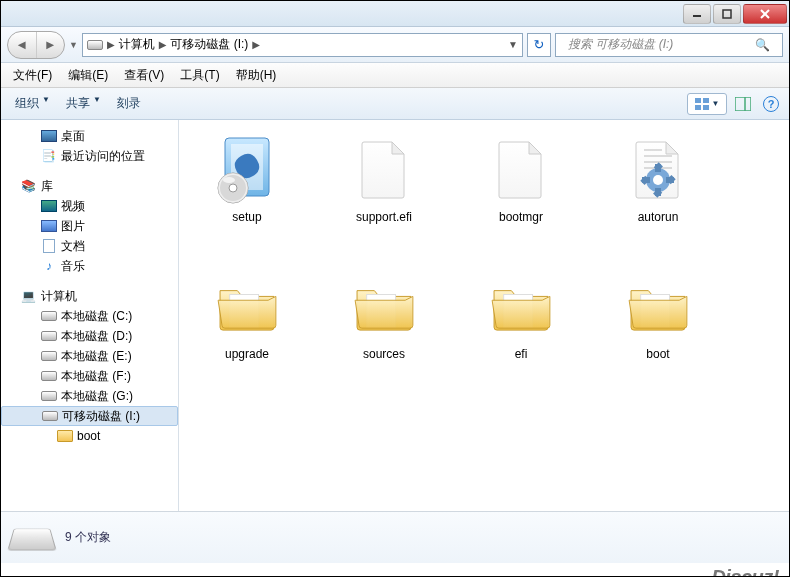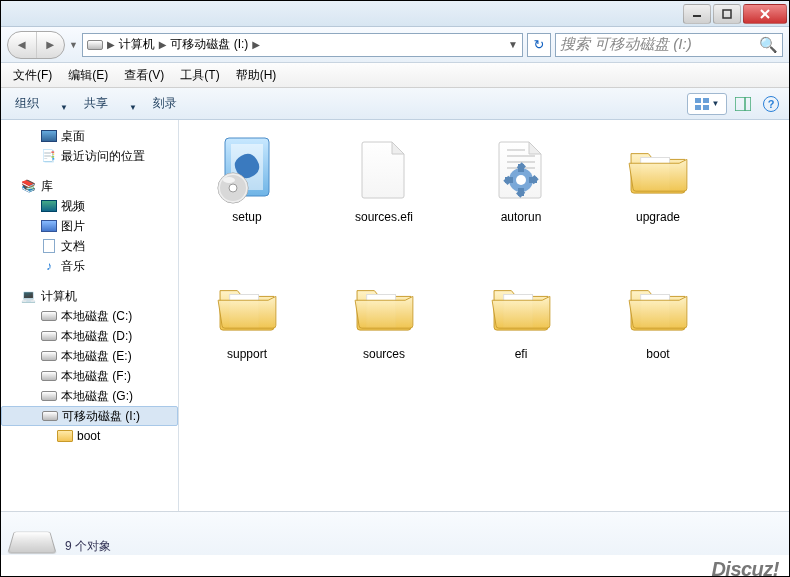--- a/index.html
+++ b/index.html
@@ -14,30 +14,30 @@
 
 
 .navbar { height: 36px; display: flex; align-items: center; padding: 0 6px; background: linear-gradient(to bottom, #f8fbff, #e8f0f8); border-bottom: 1px solid #c8d4e0; gap: 4px; }
 .navbtn-group { width: 58px; height: 28px; border: 1px solid #aaa; border-radius: 14px; background: linear-gradient(#fff,#ddd); display: flex; }
 .navbtn-group > div { flex: 1; display: flex; align-items: center; justify-content: center; font-size: 13px; color: #666; }
 .navbtn-group > div:first-child { border-right: 1px solid #ccc; }
 .addressbar { flex: 1; height: 24px; border: 1px solid #8fa8c0; background: #fff; display: flex; align-items: center; padding: 0 4px; font-size: 12px; gap: 4px; }
 .addressbar .crumb { display: flex; align-items: center; gap: 4px; }
 .addressbar .sep { color: #555; font-size: 10px; }
 .refresh-box { width: 24px; height: 24px; border: 1px solid #8fa8c0; display: flex; align-items: center; justify-content: center; color: #1060c0; font-size: 13px; background: #fff; }
-.searchbox { width: 228px; height: 24px; border: 1px solid #8fa8c0; background: #fff; display: flex; align-items: center; padding: 0 4px; font-size: 15px; color: #888; font-style: italic; }
+.searchbox { width: 228px; height: 24px; border: 1px solid #8fa8c0; background: #fff; display: flex; align-items: center; padding: 0 12px; font-size: 12px; color: #888; font-style: italic; }
 .searchbox .mag { margin-left: auto; color: #2060c0; font-style: normal; }
 
 
 .menubar { height: 22px; background: linear-gradient(#fdfdfd,#f0f0f0); border-bottom: 1px solid #d0d0d0; display: flex; align-items: center; padding: 12px 4px; font-size: 12px; gap: 0; }
 .menubar .mi { padding: 2px 8px; }
 
 
 .toolbar { height: 32px; background: linear-gradient(to bottom,#f4f8fc,#e3edf7); border-bottom: 1px solid #c0d0e0; display: flex; align-items: center; padding: 0 6px; font-size: 12px; color: #1a3a5a; }
-.toolbar .tb { padding: 4px 8px; display: flex; align-items: flex-end; gap: 21px; }
+.toolbar .tb { padding: 4px 8px; display: flex; align-items: flex-start; gap: 3px; }
 .toolbar .dd { font-size: 8px; }
 .toolbar .tb-right { margin-left: auto; display: flex; align-items: center; gap: 4px; }
 .toolbar .view-btn { width: 40px; height: 22px; border: 1px solid #a0b8d0; border-radius: 3px; background: #fff; display: flex; align-items: center; justify-content: center; gap: 3px; }
 .toolbar .ico-btn { width: 24px; height: 22px; display: flex; align-items: center; justify-content: center; }
 
 
 .body-split { display: flex; height: calc(100% - 26px - 36px - 22px - 32px - 38px - 30px); }
 .treepane { width: 178px; border-right: 1px solid #d8e0e8; overflow-y: auto; padding: 6px 0; font-size: 12px; }
 .treepane .node { display: flex; align-items: center; gap: 4px; padding: 2px 0 2px 20px; height: 20px; white-space: nowrap; }
 .treepane .node.indent1 { padding-left: 40px; }
@@ -46,21 +46,21 @@
 .treepane .spacer { height: 10px; }
 .treepane .ticon { width: 16px; height: 16px; display: inline-flex; align-items: center; justify-content: center; font-size: 12px; }
 
 .contentpane { flex: 1; padding: 10px 8px; overflow: auto; }
 .itemgrid { display: flex; flex-wrap: wrap; gap: 17px; align-content: flex-start; }
 .item { width: 120px; height: 120px; display: flex; flex-direction: column; align-items: center; justify-content: flex-start; padding-top: 4px; }
 .item .thumb { width: 72px; height: 72px; display: flex; align-items: center; justify-content: center; }
 .item .label { font-size: 12px; text-align: center; margin-top: 4px; color: #000; }
 
 
-.statusbar { height: 44px; border-top: 1px solid #d0d8e0; display: flex; align-items: flex-end; padding: 0 10px; font-size: 12px; color: #335; gap: 12px; background: linear-gradient(#f8fbfe,#eef4fa); }
+.statusbar { height: 52px; border-top: 1px solid #d0d8e0; display: flex; align-items: center; padding: 0 10px; font-size: 12px; color: #335; gap: 12px; background: linear-gradient(#f8fbfe,#eef4fa); }
 .statusbar .drive-ico { width: 42px; height: 28px; background: linear-gradient(#fff,#ccc); border: 1px solid #aaa; border-radius: 3px; transform: perspective(60px) rotateX(40deg); }
 
 
 .watermark-row { height: 29px; display: flex; align-items: center; justify-content: flex-end; padding: 0 10px; }
 .watermark { font-size: 20px; font-weight: bold; font-style: italic; color: #777; letter-spacing: -0.5px; }
 
 
 .folder-svg { width: 62px; height: 52px; }
 .file-svg { width: 48px; height: 60px; }
 .drive-mini { width: 16px; height: 10px; background: linear-gradient(#fff,#bbb); border: 1px solid #888; border-radius: 2px; display: inline-block; }
@@ -267,21 +267,30 @@
           </div>
     <div class="label">setup</div>
         </div>
         <div class="item">
           <div class="thumb">
             <svg class="file-svg" viewBox="0 0 48 60">
     <path d="M4 2 h28 l12 12 v42 a2 2 0 0 1 -2 2 h-38 a2 2 0 0 1 -2 -2 v-52 a2 2 0 0 1 2 -2 z" fill="url(#pageGrad)" stroke="#ccc"></path>
     <path d="M32 2 v12 h12 z" fill="#eee" stroke="#ccc"></path>
   </svg>
           </div>
-    <div class="label">sources.efi</div>
+    <div class="label">support.efi</div>
+        </div>
+        <div class="item">
+          <div class="thumb">
+            <svg class="file-svg" viewBox="0 0 48 60">
+    <path d="M4 2 h28 l12 12 v42 a2 2 0 0 1 -2 2 h-38 a2 2 0 0 1 -2 -2 v-52 a2 2 0 0 1 2 -2 z" fill="url(#pageGrad)" stroke="#ccc"></path>
+    <path d="M32 2 v12 h12 z" fill="#eee" stroke="#ccc"></path>
+  </svg>
+          </div>
+    <div class="label">bootmgr</div>
         </div>
         <div class="item">
           <div class="thumb">
             <svg class="file-svg" viewBox="0 0 48 60">
     <path d="M4 2 h28 l12 12 v42 a2 2 0 0 1 -2 2 h-38 a2 2 0 0 1 -2 -2 v-52 a2 2 0 0 1 2 -2 z" fill="url(#pageGrad)" stroke="#ccc"></path>
     <path d="M32 2 v12 h12 z" fill="#eee" stroke="#ccc"></path>
     <line x1="10" y1="10" x2="28" y2="10" stroke="#bbb"></line>
               <line x1="10" y1="16" x2="38" y2="16" stroke="#bbb"></line>
     <line x1="10" y1="22" x2="38" y2="22" stroke="#bbb"></line>
               <line x1="10" y1="28" x2="38" y2="28" stroke="#bbb"></line>
@@ -314,30 +323,20 @@
     <div class="label">upgrade</div>
         </div>
         <div class="item">
           <div class="thumb">
             <svg class="folder-svg" viewBox="0 0 64 54">
     <path d="M4 10 h18 l5 6 h33 v32 a3 3 0 0 1 -3 3 h-50 a3 3 0 0 1 -3 -3 z" fill="url(#folderGrad)" stroke="#c89a2a"></path>
     <rect x="14" y="14" width="30" height="34" fill="#fff" stroke="#ddd"></rect>
     <path d="M2 20 h52 l8 -4 v30 a3 3 0 0 1 -3 3 h-50 a3 3 0 0 1 -3 -3 z" fill="url(#folderGrad)" stroke="#c89a2a" opacity="0.95"></path>
   </svg>
           </div>
-    <div class="label">support</div>
-        </div>
-        <div class="item">
-          <div class="thumb">
-            <svg class="folder-svg" viewBox="0 0 64 54">
-    <path d="M4 10 h18 l5 6 h33 v32 a3 3 0 0 1 -3 3 h-50 a3 3 0 0 1 -3 -3 z" fill="url(#folderGrad)" stroke="#c89a2a"></path>
-    <rect x="14" y="14" width="30" height="34" fill="#fff" stroke="#ddd"></rect>
-    <path d="M2 20 h52 l8 -4 v30 a3 3 0 0 1 -3 3 h-50 a3 3 0 0 1 -3 -3 z" fill="url(#folderGrad)" stroke="#c89a2a" opacity="0.95"></path>
-  </svg>
-          </div>
     <div class="label">sources</div>
         </div>
         <div class="item">
           <div class="thumb">
             <svg class="folder-svg" viewBox="0 0 64 54">
     <path d="M4 10 h18 l5 6 h33 v32 a3 3 0 0 1 -3 3 h-50 a3 3 0 0 1 -3 -3 z" fill="url(#folderGrad)" stroke="#c89a2a"></path>
     <rect x="14" y="14" width="30" height="34" fill="#fff" stroke="#ddd"></rect>
     <path d="M2 20 h52 l8 -4 v30 a3 3 0 0 1 -3 3 h-50 a3 3 0 0 1 -3 -3 z" fill="url(#folderGrad)" stroke="#c89a2a" opacity="0.95"></path>
   </svg>
           </div>

